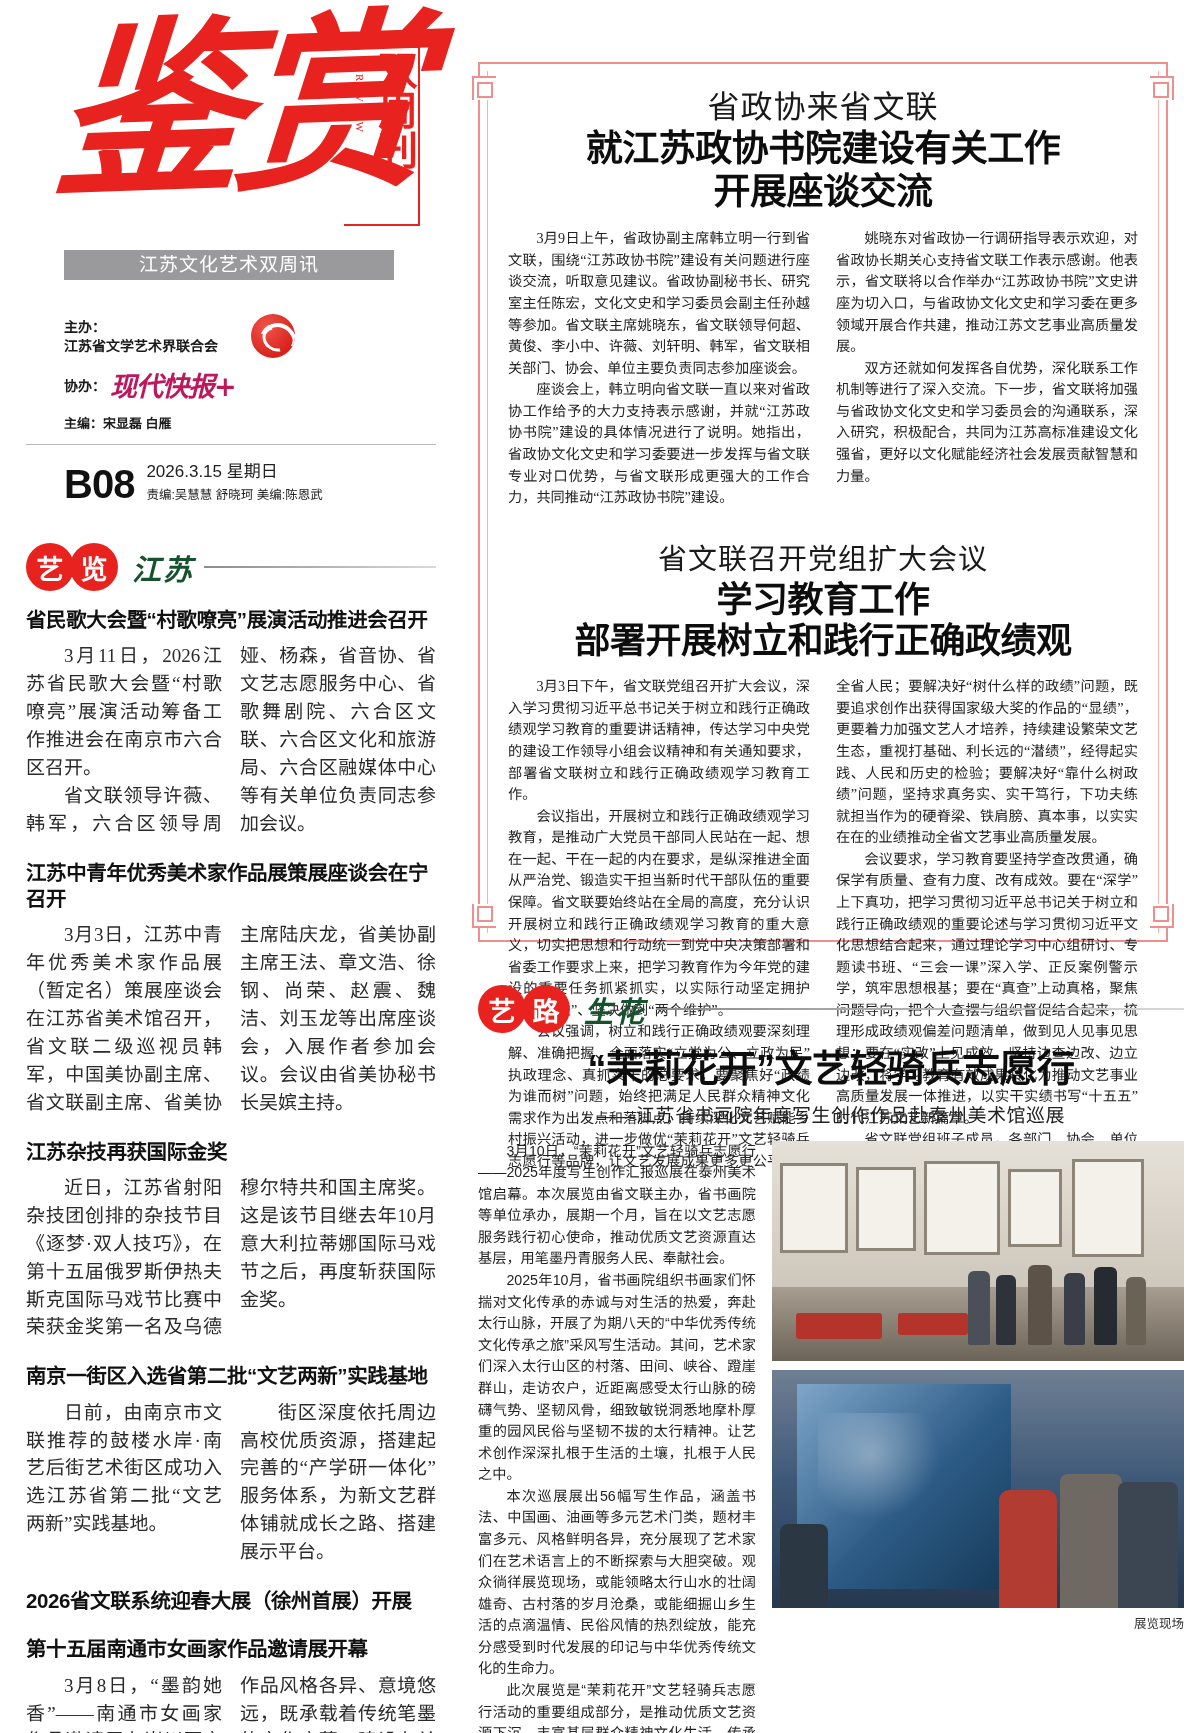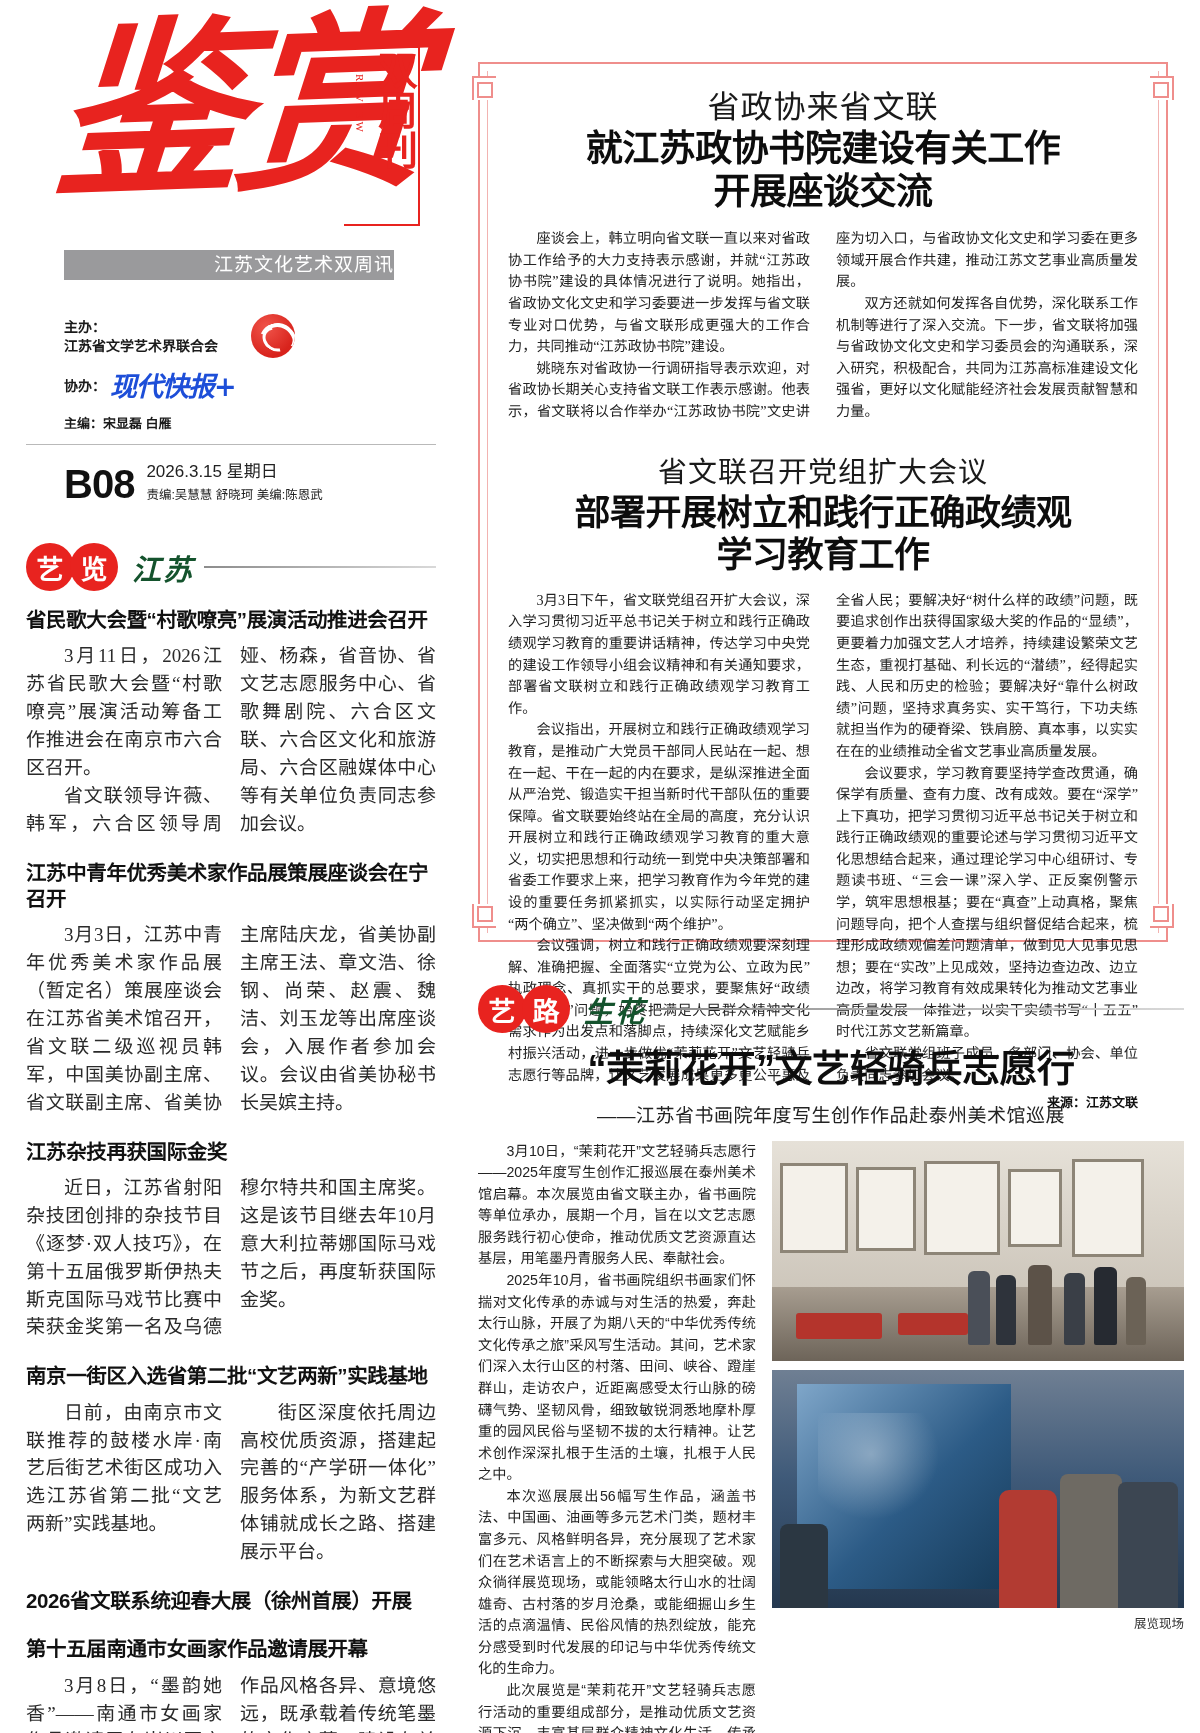--- a/index.html
+++ b/index.html
@@ -51,32 +51,32 @@
     font-family:"DejaVu Serif",serif;
   }
   .logo-right .rev{
     position:absolute;left:10px;top:28px;
     writing-mode:vertical-rl;
     font-family:"Liberation Serif",serif;
     font-size:11px;letter-spacing:3px;color:#e8231f;
   }
   .grey-bar{
     position:absolute;left:38px;top:250px;width:330px;height:30px;
-    background:#9a9a9c;color:#fff;text-align:right;
+    background:#9a9a9c;color:#fff;text-align:center;
     font-family:"Liberation Sans","DejaVu Sans",sans-serif;
     font-size:19px;line-height:30px;letter-spacing:1px;
   }
 
   .imprint{position:relative;margin-top:18px;padding-left:38px;height:120px;}
   .imprint .row1{font-family:"Liberation Sans",sans-serif;font-size:14px;line-height:19px;font-weight:700;color:#1a1a1a;}
   .imprint .row2{margin-top:9px;display:flex;align-items:center;gap:4px;}
   .imprint .row2 .lab{font-family:"Liberation Sans",sans-serif;font-size:14px;font-weight:700;}
   .imprint .row2 .brand{
     font-family:"DejaVu Serif",serif;font-style:italic;font-weight:700;
-    font-size:27px;color:#1d4ed8;letter-spacing:-1px;
+    font-size:27px;color:#be185d;letter-spacing:-1px;
   }
   .imprint .row3{margin-top:9px;font-family:"Liberation Sans",sans-serif;font-size:13px;font-weight:700;}
   .emblem{
     position:absolute;left:225px;top:-4px;width:44px;height:44px;border-radius:50%;
     background:radial-gradient(circle at 35% 30%,#f0544a,#d8231c 70%);
     overflow:hidden;
   }
   .emblem:before{
     content:"";position:absolute;left:7px;top:9px;width:30px;height:26px;
     border:4px solid #fff;border-radius:50% 50% 50% 50%/60% 60% 40% 40%;
@@ -345,30 +345,31 @@
       <div class="ornate-inner">
 
         <div class="lead">
           <div class="kicker">省政协来省文联</div>
           <div class="main">
             <div>就江苏政协书院建设有关工作</div>
             <div>开展座谈交流</div>
           </div>
         </div>
         <div class="body2" id="right-body-a">
+            <p>3月9日上午，省政协副主席韩立明一行到省文联，围绕“江苏政协书院”建设有关问题进行座谈交流，听取意见建议。省政协副秘书长、研究室主任陈宏，文化文史和学习委员会副主任孙越等参加。省文联主席姚晓东，省文联领导何超、黄俊、李小中、许薇、刘轩明、韩军，省文联相关部门、协会、单位主要负责同志参加座谈会。</p>
             <p>座谈会上，韩立明向省文联一直以来对省政协工作给予的大力支持表示感谢，并就“江苏政协书院”建设的具体情况进行了说明。她指出，省政协文化文史和学习委要进一步发挥与省文联专业对口优势，与省文联形成更强大的工作合力，共同推动“江苏政协书院”建设。</p>
             <p>姚晓东对省政协一行调研指导表示欢迎，对省政协长期关心支持省文联工作表示感谢。他表示，省文联将以合作举办“江苏政协书院”文史讲座为切入口，与省政协文化文史和学习委在更多领域开展合作共建，推动江苏文艺事业高质量发展。</p>
             <p>双方还就如何发挥各自优势，深化联系工作机制等进行了深入交流。下一步，省文联将加强与省政协文化文史和学习委员会的沟通联系，深入研究，积极配合，共同为江苏高标准建设文化强省，更好以文化赋能经济社会发展贡献智慧和力量。</p>
           </div>
 
         <div class="lead2">
           <div class="kicker">省文联召开党组扩大会议</div>
           <div class="main">
+            <div>学习教育工作</div>
             <div>部署开展树立和践行正确政绩观</div>
-            <div>学习教育工作</div>
           </div>
         </div>
         <div class="body2" id="right-body-b">
             <p>3月3日下午，省文联党组召开扩大会议，深入学习贯彻习近平总书记关于树立和践行正确政绩观学习教育的重要讲话精神，传达学习中央党的建设工作领导小组会议精神和有关通知要求，部署省文联树立和践行正确政绩观学习教育工作。</p>
             <p>会议指出，开展树立和践行正确政绩观学习教育，是推动广大党员干部同人民站在一起、想在一起、干在一起的内在要求，是纵深推进全面从严治党、锻造实干担当新时代干部队伍的重要保障。省文联要始终站在全局的高度，充分认识开展树立和践行正确政绩观学习教育的重大意义，切实把思想和行动统一到党中央决策部署和省委工作要求上来，把学习教育作为今年党的建设的重要任务抓紧抓实，以实际行动坚定拥护“两个确立”、坚决做到“两个维护”。</p>
             <p>会议强调，树立和践行正确政绩观要深刻理解、准确把握、全面落实“立党为公、立政为民”执政理念、真抓实干的总要求，要聚焦好“政绩为谁而树”问题，始终把满足人民群众精神文化需求作为出发点和落脚点，持续深化文艺赋能乡村振兴活动，进一步做优“茉莉花开”文艺轻骑兵志愿行等品牌，让文艺发展成果更多更公平惠及全省人民；要解决好“树什么样的政绩”问题，既要追求创作出获得国家级大奖的作品的“显绩”，更要着力加强文艺人才培养，持续建设繁荣文艺生态，重视打基础、利长远的“潜绩”，经得起实践、人民和历史的检验；要解决好“靠什么树政绩”问题，坚持求真务实、实干笃行，下功夫练就担当作为的硬脊梁、铁肩膀、真本事，以实实在在的业绩推动全省文艺事业高质量发展。</p>
             <p>会议要求，学习教育要坚持学查改贯通，确保学有质量、查有力度、改有成效。要在“深学”上下真功，把学习贯彻习近平总书记关于树立和践行正确政绩观的重要论述与学习贯彻习近平文化思想结合起来，通过理论学习中心组研讨、专题读书班、“三会一课”深入学、正反案例警示学，筑牢思想根基；要在“真查”上动真格，聚焦问题导向，把个人查摆与组织督促结合起来，梳理形成政绩观偏差问题清单，做到见人见事见思想；要在“实改”上见成效，坚持边查边改、边立边改，将学习教育有效成果转化为推动文艺事业高质量发展一体推进，以实干实绩书写“十五五”时代江苏文艺新篇章。</p>
             <p>省文联党组班子成员，各部门、协会、单位负责同志参加会议。</p>
           </div>
         <div class="src">来源：江苏文联</div>

